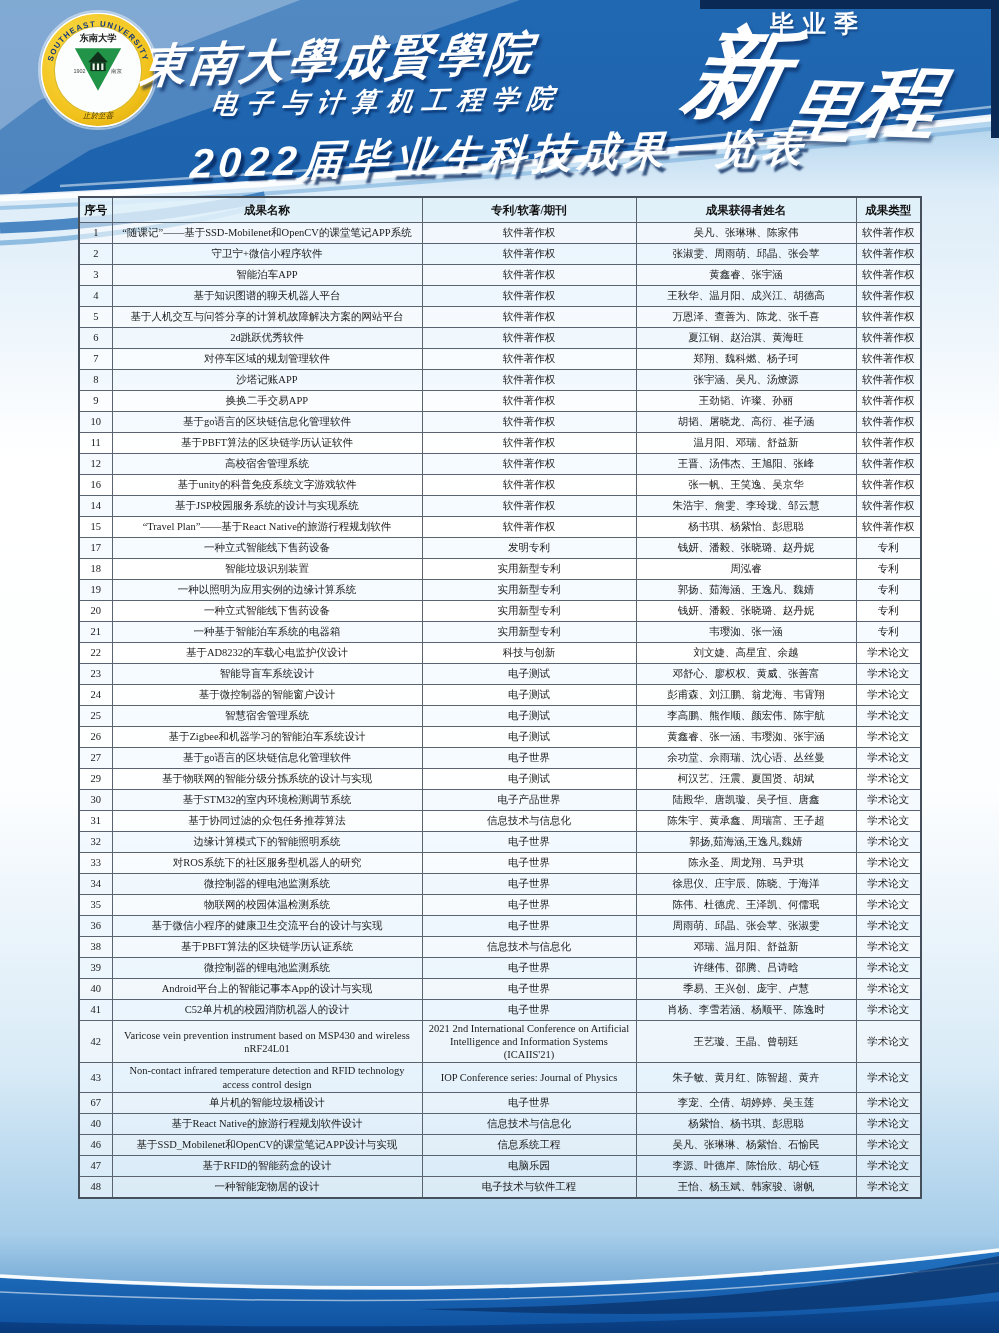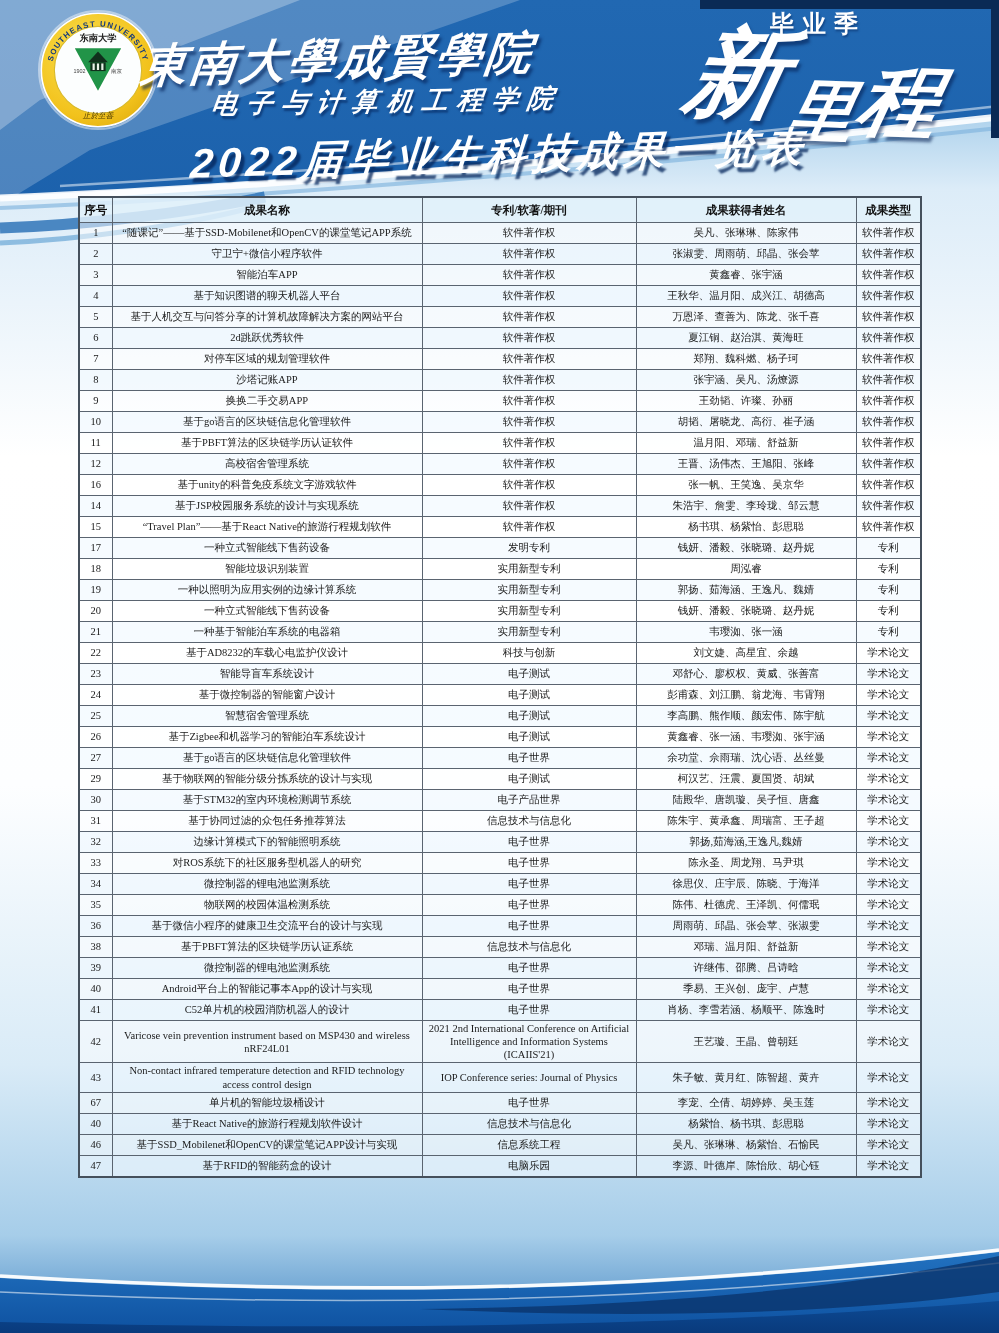--- a/index.html
+++ b/index.html
@@ -477,17 +477,24 @@
             <td>吴凡、张琳琳、杨紫怡、石愉民</td>
             <td>学术论文</td>
           </tr>
           <tr>
             <td>47</td>
             <td>基于RFID的智能药盒的设计</td>
             <td>电脑乐园</td>
             <td>李源、叶德岸、陈怡欣、胡心钰</td>
             <td>学术论文</td>
           </tr>
+          <tr>
+            <td>48</td>
+            <td>一种智能宠物居的设计</td>
+            <td>电子技术与软件工程</td>
+            <td>王怡、杨玉斌、韩家骏、谢帆</td>
+            <td>学术论文</td>
+          </tr>
         </tbody>
     </table>
 
   </div>
 </div>
 
 </body></html>

